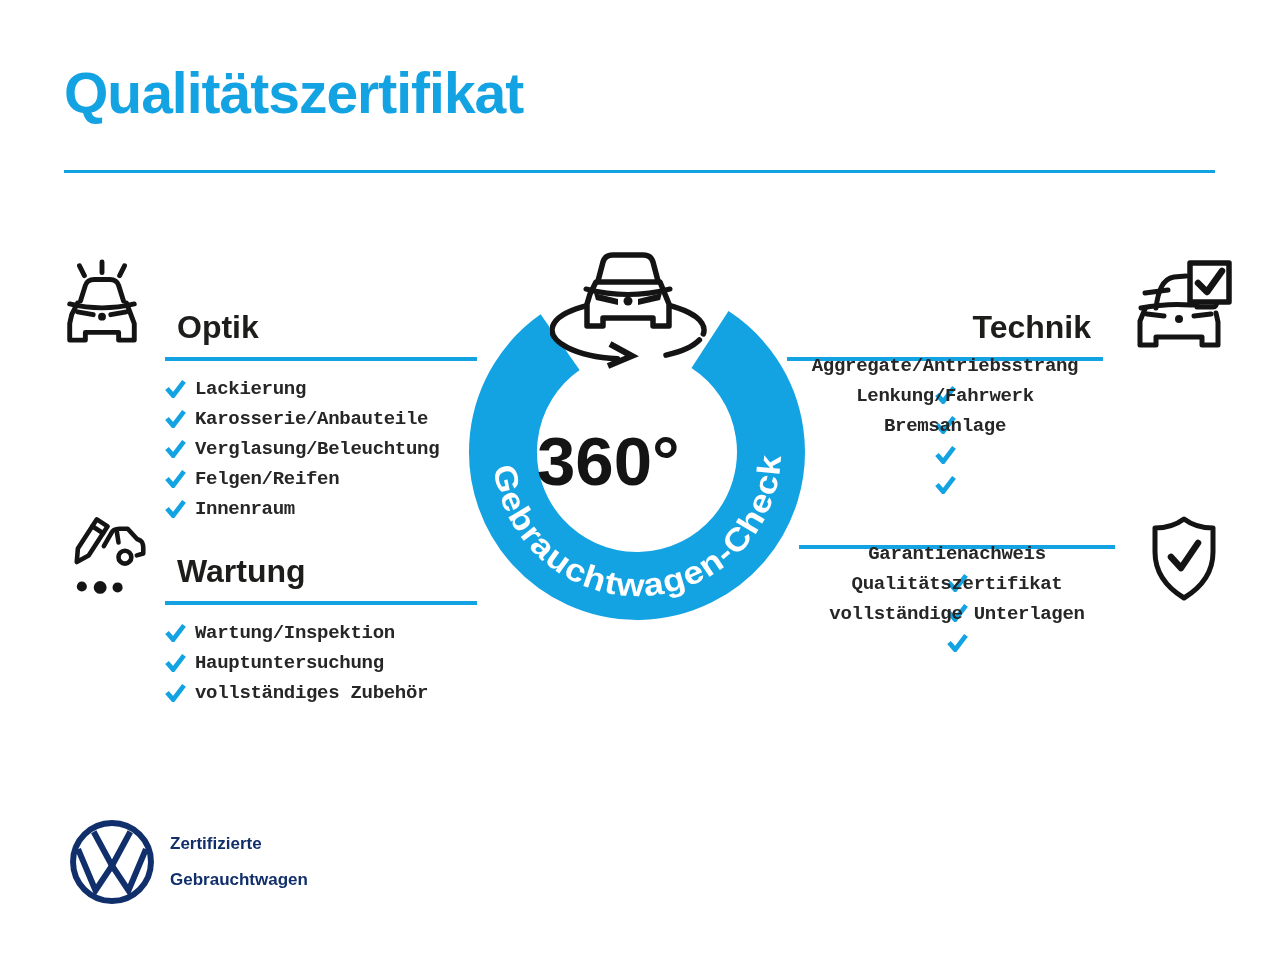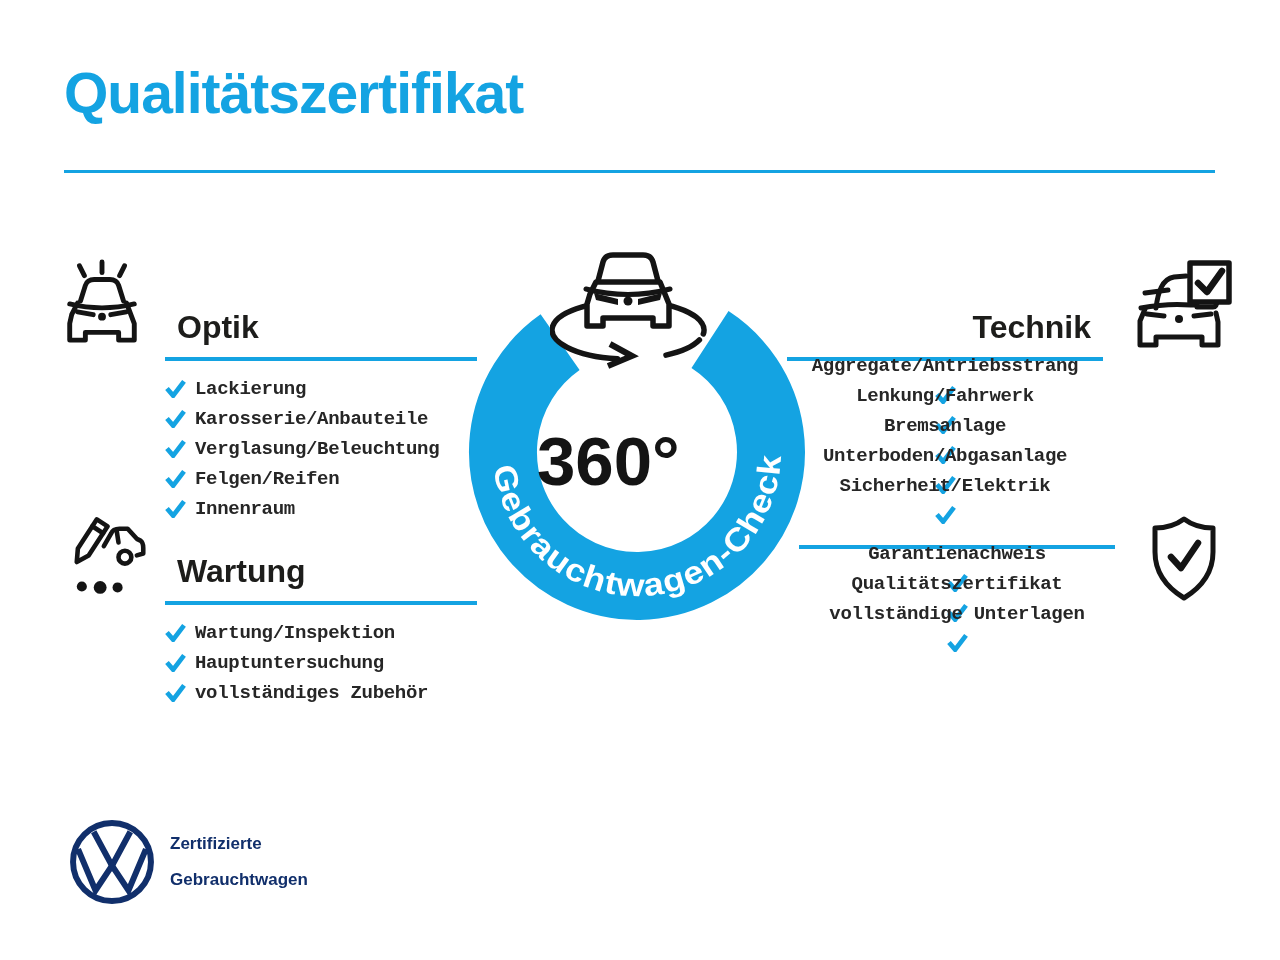--- a/index.html
+++ b/index.html
@@ -202,27 +202,20 @@
           <path d="M2 9 L8.5 16.5 L20 1.5" fill="none" stroke="#14a3e2" stroke-width="5"></path>
         </svg>
       </li>
     <li>
       <span>Bremsanlage</span>
       <svg class="check-icon" width="21" height="18" viewBox="0 0 22 19">
           <path d="M2 9 L8.5 16.5 L20 1.5" fill="none" stroke="#14a3e2" stroke-width="5"></path>
         </svg>
       </li>
     <li>
-      <span>Unterboden/Abgasanlage</span>
-      <svg class="check-icon" width="21" height="18" viewBox="0 0 22 19">
-          <path d="M2 9 L8.5 16.5 L20 1.5" fill="none" stroke="#14a3e2" stroke-width="5"></path>
-        </svg>
-      </li>
-    <li>
-      <span>Sicherheit/Elektrik</span>
       <svg class="check-icon" width="21" height="18" viewBox="0 0 22 19">
           <path d="M2 9 L8.5 16.5 L20 1.5" fill="none" stroke="#14a3e2" stroke-width="5"></path>
         </svg>
       </li>
   </ul>
 </div>
 
 <div class="section right sec-garantie">
   <div class="underline"></div>
   <ul>

